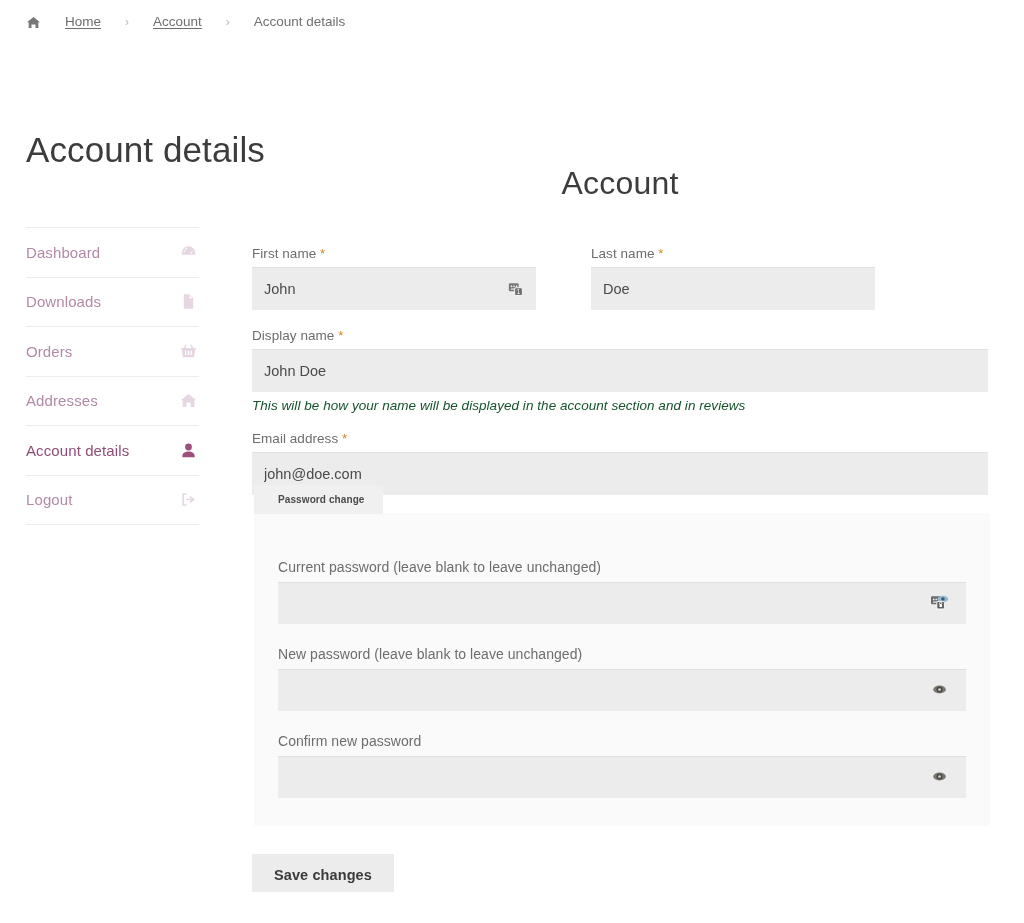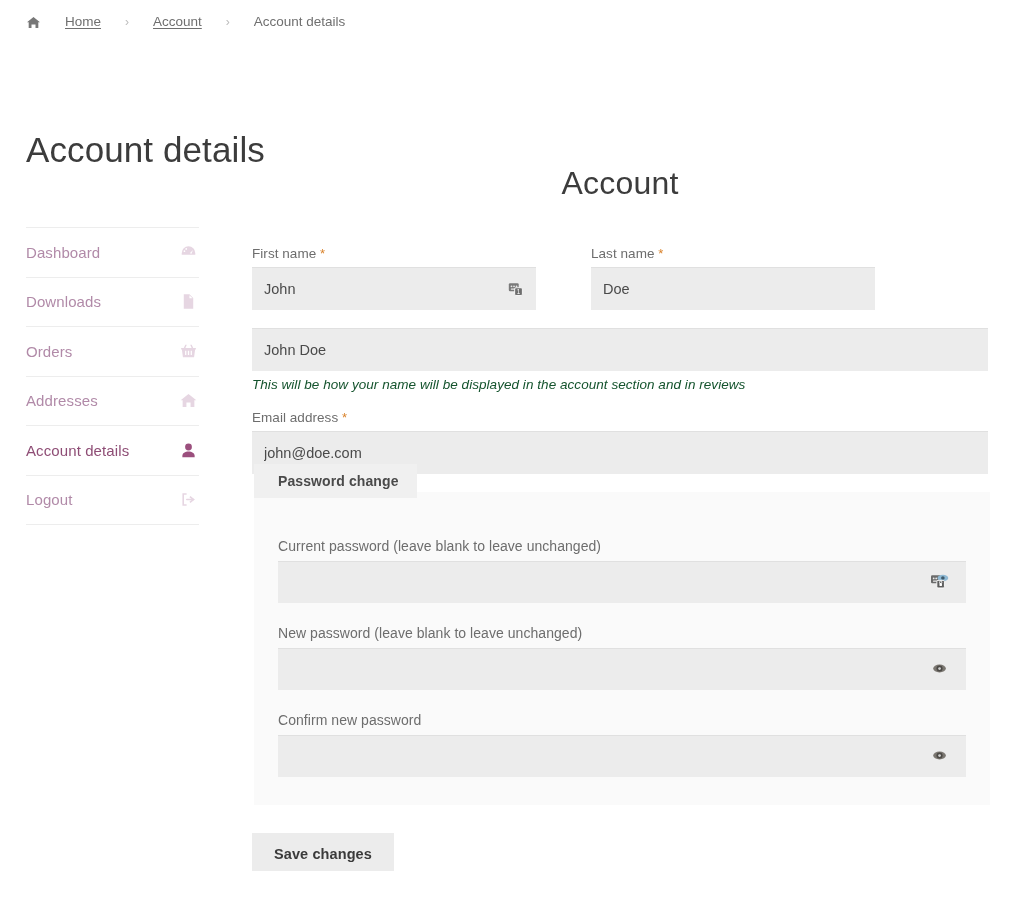--- a/index.html
+++ b/index.html
@@ -173,21 +173,21 @@
     padding: 46px 24px 28px 24px;
     width: 736px;
     box-sizing: border-box;
   }
   .password-legend {
     position: absolute;
     left: 0;
     top: -28px;
     background: #f0f0f0;
     padding: 9px 18px 9px 24px;
-    font-size: 14px;
+    font-size: 10px;
     font-weight: bold;
     color: #4a4a4a;
     letter-spacing: 0.1px;
   }
   .password-fieldset .field { margin-bottom: 22px; }
   .password-fieldset .field:last-child { margin-bottom: 0; }
   .password-fieldset .field-label {
     font-size: 14px;
     color: #6d6d6d;
     margin-bottom: 7px;
@@ -332,20 +332,24 @@
         </label>
         <div class="input-wrap">
           <input class="txt" type="text" value="Doe" style="">
         </div>
       </div>
 
     </div>
 
     
     <div class="field full">
+      <label class="field-label">
+        <span>Display name</span>
+        <span class="req">*</span>
+      </label>
       <div class="input-wrap">
         <input class="txt" type="text" value="John Doe" style="">
       </div>
       <div class="field-help">This will be how your name will be displayed in the account section and in reviews</div>
     </div>
 
     
     <div class="field full">
       <label class="field-label">
         <span>Email address</span>

